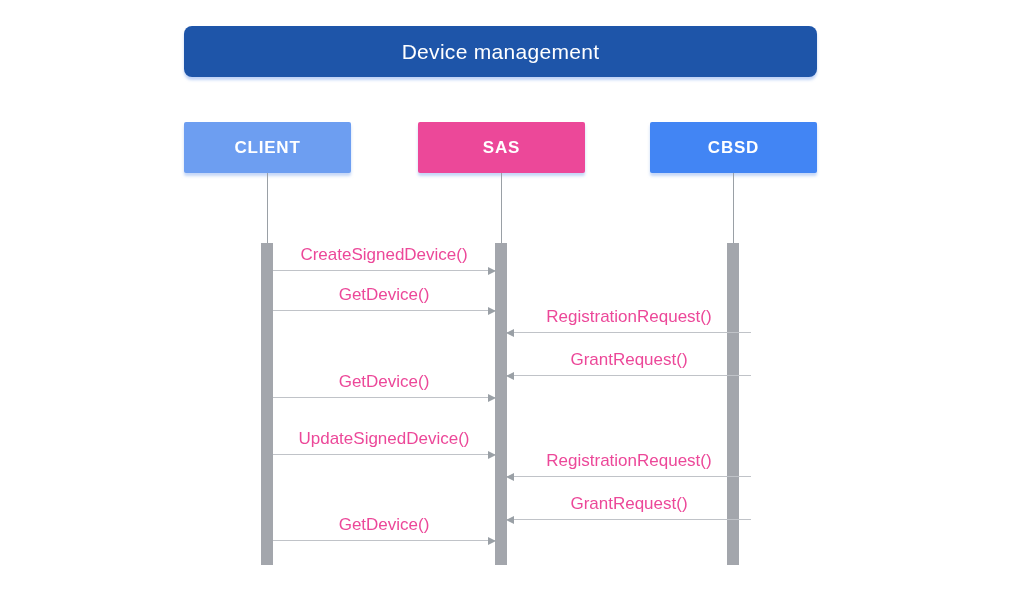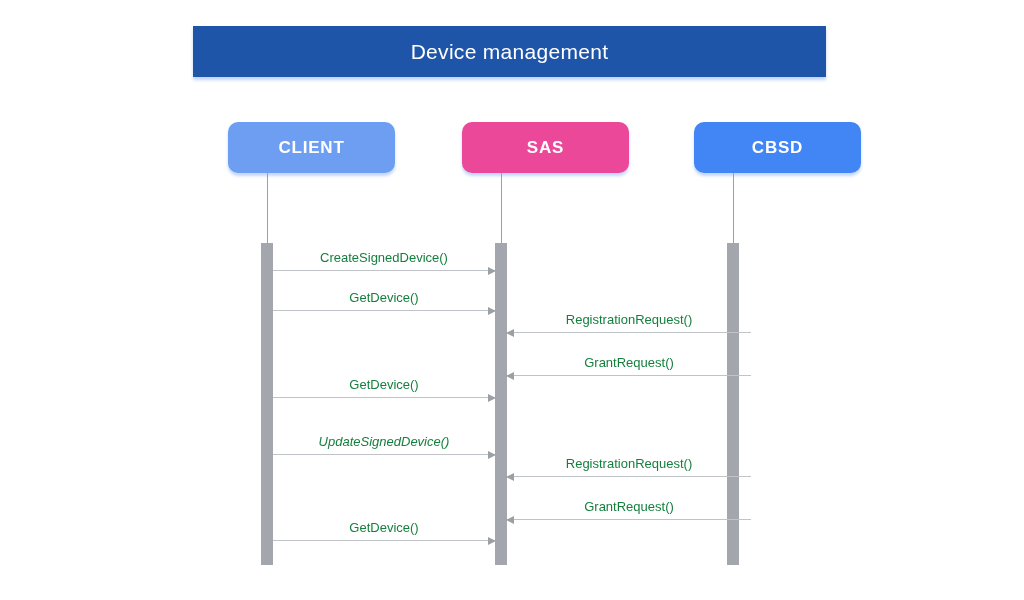--- a/index.html
+++ b/index.html
@@ -4,32 +4,32 @@
 <style>
   * { margin: 0; padding: 0; box-sizing: border-box; }
   html, body { width: 1024px; height: 600px; background: #ffffff; overflow: hidden; }
   body { font-family: "Liberation Sans", "DejaVu Sans", sans-serif; position: relative; }
 
   .canvas { position: absolute; left: 0; top: 0; width: 1024px; height: 600px; background: #ffffff; }
 
   
   .title-banner {
     position: absolute; left: 184px; top: 26px; width: 633px; height: 51px;
-    background: #1E55A9; border-radius: 0;
+    background: #1E55A9; border-radius: 8px;
     box-shadow: 0 3px 3px rgba(140, 175, 240, 0.55);
-    display: flex; align-items: center; justify-content: center; margin-left: 9px;
+    display: flex; align-items: center; justify-content: center;
   }
   .title-banner span { color: #ffffff; font-size: 21px; letter-spacing: 0.3px; }
 
   
   .actor {
     position: absolute; top: 122px; width: 167px; height: 51px;
-    border-radius: 10px;
+    border-radius: 2px;
     box-shadow: 0 3px 3px rgba(140, 175, 240, 0.5);
-    display: flex; align-items: center; justify-content: center; margin-left: 44px;
+    display: flex; align-items: center; justify-content: center;
   }
   .actor span { color: #ffffff; font-size: 17px; font-weight: bold; letter-spacing: 0.8px; }
   .actor-client { left: 184px; background: #6D9EF1; }
   .actor-sas    { left: 418px; background: #ec4899; }
   .actor-cbsd   { left: 650px; background: #4285F4; }
 
   
   .lifeline {
     position: absolute; top: 173px; height: 70px; width: 1.5px;
     background: #9AA0A6;
@@ -47,37 +47,37 @@
   .activation-sas    { left: 495px; }
   .activation-cbsd   { left: 727px; }
 
   
   .msg {
     position: absolute; height: 24px;
     border-bottom: 1.5px solid #C0C3C8;
     display: flex; align-items: flex-end; justify-content: center;
   }
   .msg .msg-label {
-    color: #15803d; font-size: 13px; padding-bottom: 5px; white-space: nowrap;
+    color: #ec4899; font-size: 17px; padding-bottom: 5px; white-space: nowrap;
   }
   .msg-left  { left: 273px; width: 222px; }   
   .msg-right { left: 507px; width: 244px; }   
   .msg::after {
     content: ""; position: absolute; bottom: -4.5px;
     width: 0; height: 0; border-top: 4px solid transparent; border-bottom: 4px solid transparent;
   }
   .msg-left::after  { right: -1px; border-left: 8px solid #9AA0A6; }
   .msg-right::after { left: -1px;  border-right: 8px solid #9AA0A6; }
 
   .m1 { top: 247px; }
   .m2 { top: 287px; }
   .m3 { top: 309px; }
   .m4 { top: 352px; }
   .m5 { top: 374px; }
-  .m6 { top: 431px; font-style: italic; }
+  .m6 { top: 431px; }
   .m7 { top: 453px; }
   .m8 { top: 496px; }
   .m9 { top: 517px; }
 </style>
 </head>
 <body>
 
 <div class="canvas">
 
   <div class="title-banner">

